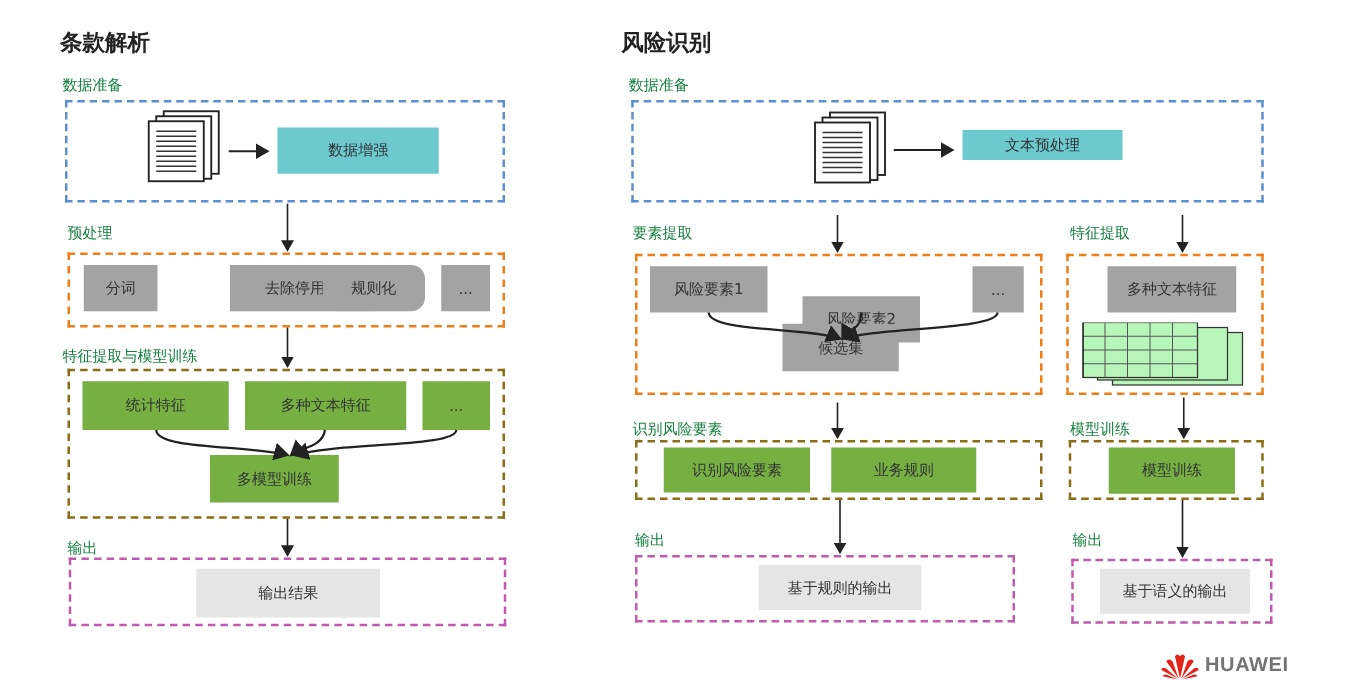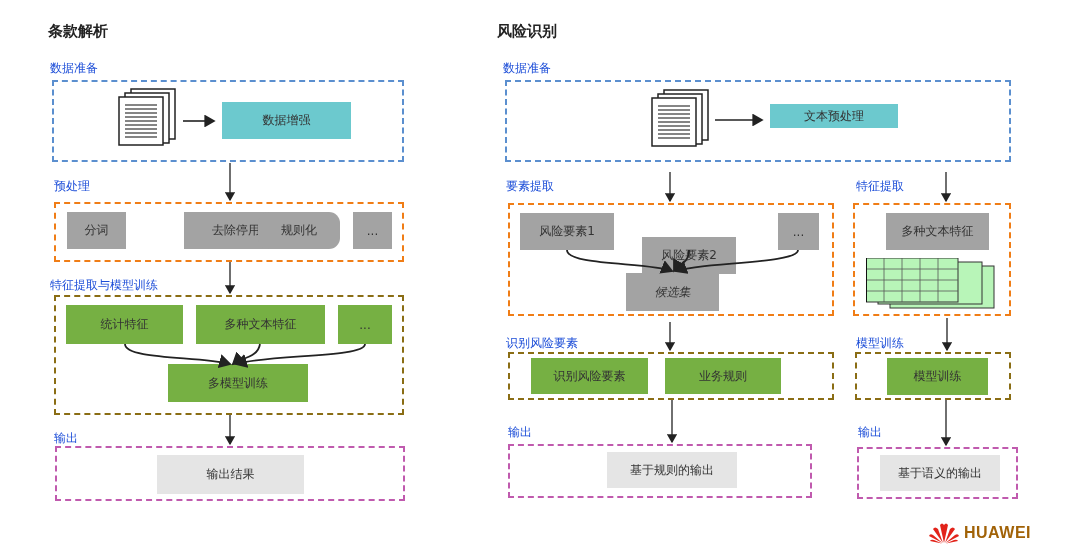--- a/index.html
+++ b/index.html
@@ -1,19 +1,19 @@
 <!DOCTYPE html>
 <html><head>
 <meta charset="utf-8">
 <style>
   html,body{margin:0;padding:0;background:#fff;}
   body{width:1080px;height:559px;position:relative;overflow:hidden;font-family:"DejaVu Sans","Liberation Sans",sans-serif;color:#333;}
   .abs{position:absolute;}
-  .title{font-size:15px;font-weight:bold;color:#222;}
-  .lbl{font-size:12px;color:#1d4ed8;}
+  .title{font-size:18px;font-weight:bold;color:#222;}
+  .lbl{font-size:12px;color:#15803d;}
   .dash{position:absolute;box-sizing:border-box;}
   .blue{border:2px dashed #5b8fcf;}
   .orange{border:2px dashed #f07d16;}
   .olive{border:2px dashed #8a6d14;}
   .pink{border:2px dashed #c05aae;}
   .box{position:absolute;display:flex;align-items:center;justify-content:center;font-size:12px;color:#333;box-sizing:border-box;}
   .teal{background:#6cc9ce;}
   .org{background:#a3a3a3;}
   .grn{background:#76b043;}
   .lpink{background:#e5e5e5;}
@@ -51,21 +51,21 @@
 <div class="box org" style="left:67px;top:212px;width:59px;height:37px;">分词</div>
 <div class="box org" style="left:139px;top:212px;width:116px;height:37px;margin-left:45px;">去除停用词</div>
 <div class="box org" style="left:258px;top:212px;width:82px;height:37px;border-radius:11px;">规则化</div>
 <div class="box org" style="left:353px;top:212px;width:39px;height:37px;">...</div>
 
 <div class="abs lbl" style="left:50px;top:277px;">特征提取与模型训练</div>
 <div class="dash olive" style="left:54px;top:295px;width:350px;height:120px;"></div>
 <div class="box grn" style="left:66px;top:305px;width:117px;height:39px;">统计特征</div>
 <div class="box grn" style="left:196px;top:305px;width:129px;height:39px;">多种文本特征</div>
 <div class="box grn" style="left:338px;top:305px;width:54px;height:39px;">...</div>
-<div class="box grn" style="left:168px;top:364px;width:140px;height:38px;">多模型训练</div>
+<div class="box grn" style="left:168px;top:364px;width:103px;height:38px;">多模型训练</div>
 
 <div class="abs lbl" style="left:54px;top:430px;">输出</div>
 <div class="dash pink" style="left:55px;top:446px;width:350px;height:55px;"></div>
 <div class="box lpink" style="left:157px;top:455px;width:147px;height:39px;">输出结果</div>
 
 <div class="abs title" style="left:497px;top:22px;">风险识别</div>
 
 <div class="abs lbl" style="left:503px;top:60px;">数据准备</div>
 <div class="dash blue" style="left:505px;top:80px;width:506px;height:82px;"></div>
 <div class="abs" style="left:650px;top:88px;width:60px;height:60px;">
@@ -86,21 +86,21 @@
     </g>
   </svg>
 </div>
 <div class="box teal" style="left:770px;top:104px;width:128px;height:24px;">文本预处理</div>
 
 <div class="abs lbl" style="left:506px;top:178px;">要素提取</div>
 <div class="dash orange" style="left:508px;top:203px;width:326px;height:113px;"></div>
 <div class="box org" style="left:520px;top:213px;width:94px;height:37px;">风险要素1</div>
 <div class="box org" style="left:642px;top:213px;width:94px;height:37px;margin-top:24px;">风险要素2</div>
 <div class="box org" style="left:778px;top:213px;width:41px;height:37px;">...</div>
-<div class="box org" style="left:626px;top:273px;width:93px;height:38px;font-style:italic;">候选集</div>
+<div class="box org" style="left:626px;top:259px;width:93px;height:38px;">候选集</div>
 
 <div class="abs lbl" style="left:856px;top:178px;">特征提取</div>
 <div class="dash orange" style="left:853px;top:203px;width:158px;height:113px;"></div>
 <div class="box org" style="left:886px;top:213px;width:103px;height:37px;">多种文本特征</div>
 <div class="abs" style="left:866px;top:258px;width:130px;height:52px;">
   <svg width="130" height="52" viewBox="0 0 130 52">
     <g stroke="#333" stroke-width="1" fill="#b8f5b8">
       <rect x="24" y="8" width="104" height="42"></rect>
       <rect x="12" y="4" width="104" height="42"></rect>
       <rect x="0" y="0" width="92" height="44"></rect>
@@ -141,21 +141,21 @@
       <path d="M16 22 L12 4 Q14 1 16 4 Z"></path>
       <path d="M16 22 L20 4 Q18 1 16 4 Z"></path>
       <path d="M15 22 L5 8 Q7 5 10 8 Z"></path>
       <path d="M17 22 L27 8 Q25 5 22 8 Z"></path>
       <path d="M14.5 22 L1 15 Q2 12 5 14 Z"></path>
       <path d="M17.5 22 L31 15 Q30 12 27 14 Z"></path>
       <path d="M14 22.5 L2 20 Q3 18 6 19 Z"></path>
       <path d="M18 22.5 L30 20 Q29 18 26 19 Z"></path>
     </g>
   </svg>
-  <span style="font-family:'Liberation Sans',sans-serif;font-weight:bold;font-size:16px;color:#a16207;margin-left:4px;letter-spacing:0.5px;">HUAWEI</span>
+  <span style="font-family:'Liberation Sans',sans-serif;font-weight:bold;font-size:16px;color:#737373;margin-left:4px;letter-spacing:0.5px;">HUAWEI</span>
 </div>
 
 <svg class="overlay" width="1080" height="559" viewBox="0 0 1080 559">
   <defs>
     <marker id="ah" markerWidth="8" markerHeight="8" refX="6" refY="4" orient="auto">
       <path d="M0,0 L7,4 L0,8 Z" fill="#222"></path>
     </marker>
   </defs>
   <g stroke="#222" stroke-width="1.3" fill="none">
 

